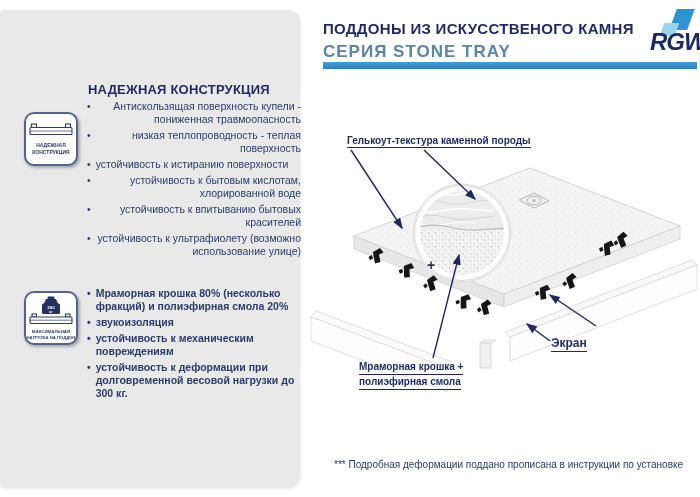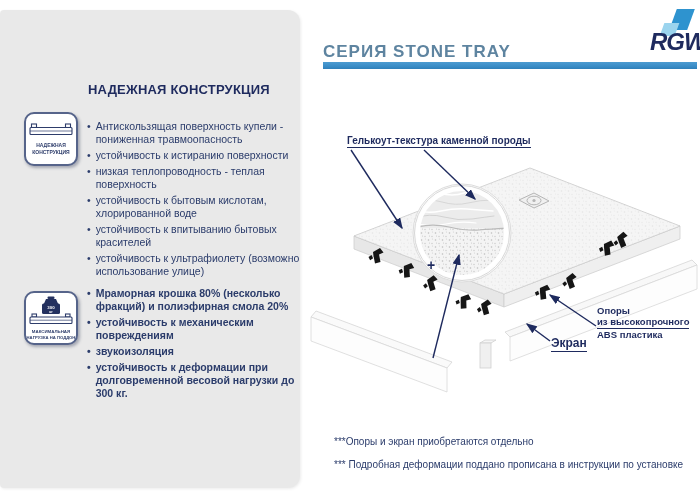--- a/index.html
+++ b/index.html
@@ -72,29 +72,29 @@
         <rect x="5.5" y="10" width="5" height="3.5"></rect>
         <rect x="39.5" y="10" width="5" height="3.5"></rect>
         <rect x="4" y="13.5" width="42" height="7" rx="1"></rect>
         <line x1="4" y1="17" x2="46" y2="17" stroke-width="0.7"></line>
       </g>
       <text x="25" y="33" text-anchor="middle" font-size="5" font-weight="bold" fill="#2e3d6b">НАДЕЖНАЯ</text>
       <text x="25" y="39.5" text-anchor="middle" font-size="5" font-weight="bold" fill="#2e3d6b">КОНСТРУКЦИЯ</text>
     </svg>
   </div>
 
-  <ul class="features" style="top:120px;">
+  <ul class="features" style="top:100px;text-align:right;">
     <li>
         <span>Антискользящая поверхность купели - пониженная травмоопасность</span>
       </li>
     <li>
+        <span>низкая теплопроводность - теплая поверхность</span>
+      </li>
+    <li>
         <span>устойчивость к истиранию поверхности</span>
-      </li>
-    <li>
-        <span>низкая теплопроводность - теплая поверхность</span>
       </li>
     <li>
         <span>устойчивость к бытовым кислотам, хлорированной воде</span>
       </li>
     <li>
         <span>устойчивость к впитыванию бытовых красителей</span>
       </li>
     <li>
         <span>устойчивость к ультрафиолету (возможно использование улице)</span>
       </li>
@@ -118,30 +118,31 @@
       <text x="25" y="40" text-anchor="middle" font-size="4.4" font-weight="bold" fill="#2e3d6b">МАКСИМАЛЬНАЯ</text>
       <text x="25" y="45.5" text-anchor="middle" font-size="4.2" font-weight="bold" fill="#2e3d6b">НАГРУЗКА НА ПОДДОН</text>
     </svg>
   </div>
 
   <ul class="features" style="top:287px;font-weight:bold;">
     <li>
         <span>Мраморная крошка 80% (несколько фракций) и полиэфирная смола 20%</span>
       </li>
     <li>
+        <span>звукоизоляция</span>
+      </li>
+    <li>
         <span>устойчивость к механическим повреждениям</span>
       </li>
     <li>
-        <span>звукоизоляция</span>
-      </li>
-    <li>
         <span>устойчивость к деформации при долговременной весовой нагрузки до 300 кг.</span>
       </li>
   </ul>
 
+  <div class="title">ПОДДОНЫ ИЗ ИСКУССТВЕНОГО КАМНЯ</div>
   <div class="series">СЕРИЯ STONE TRAY</div>
   <div class="bluebar"></div>
 
   <div class="logo">
     <div class="para-dark"></div>
     <div class="para-light"></div>
     <div class="logo-text">RGW</div>
   </div>
 
   <svg class="diagram" viewBox="305 80 395 370">
@@ -228,26 +229,24 @@
       <path d="M424,150 L475,199" marker-end="url(#arw)"></path>
       <path d="M433,358 L459,255" marker-end="url(#arw)"></path>
       <path d="M596,326 L550,295" marker-end="url(#arw)"></path>
       <path d="M550,341 L527,324" marker-end="url(#arw)"></path>
     </g>
   </svg>
 
   <div class="lbl lbl-gelcoat">
     <span class="u">Гелькоут-текстура каменной породы</span>
   </div>
-  <div class="lbl lbl-supports">
-    <div>Опоры</div>
-    <div><span class="u">из высокопрочного</span></div>
-    <div>ABS пластика</div>
-  </div>
   <div class="lbl lbl-screen">
     <span class="u">Экран</span>
   </div>
+  <div class="lbl lbl-marble">
+    <div><span class="u">Мраморная крошка +</span></div>
+    <div><span class="u">полиэфирная смола</span></div>
+  </div>
   <div class="plus-marker">+</div>
 
-  <div class="note note1">***Опоры и экран приобретаются отдельно</div>
   <div class="note note2">*** Подробная деформации поддано прописана в инструкции по установке</div>
 
 </div>
 
 </body></html>

